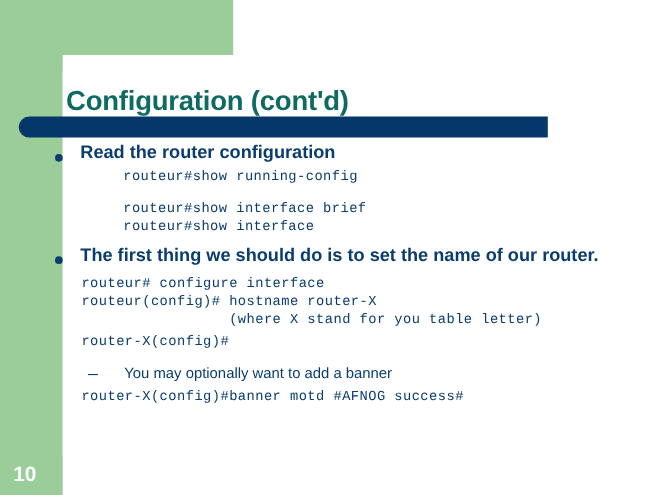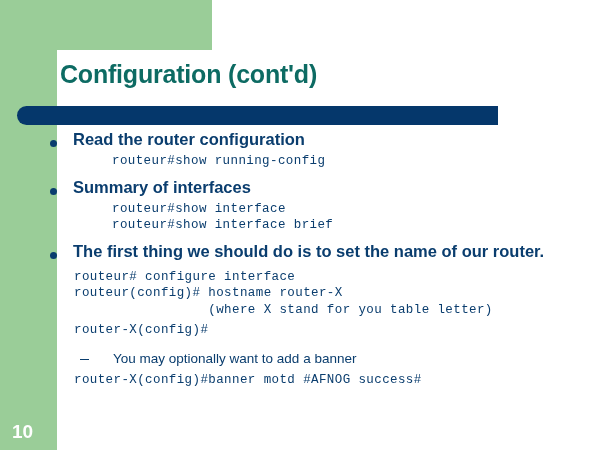--- a/index.html
+++ b/index.html
@@ -45,21 +45,21 @@
     width: 543px;
     height: 365px;
     background: #ffffff;
     border-top-left-radius: 16px;
   }
 
   
   .title {
     position: absolute;
     left: 60px;
-    top: 60px;
+    top: 78px;
     width: 520px;
     font-size: 25px;
     font-weight: bold;
     color: #0d6b63;
     letter-spacing: -0.2px;
     white-space: nowrap;
   }
 
   
   .divider-bar {
@@ -175,27 +175,23 @@
 
     <div class="bullet-row">
       <span class="bullet-dot"></span>
       <span class="bullet-text">Read the router configuration</span>
     </div>
     <div class="gap-s"></div>
     <div class="code indent-deep">routeur#show running-config</div>
 
     <div class="gap-m"></div>
 
-    <div class="bullet-row">
-      <span class="bullet-dot"></span>
-      <span class="bullet-text">Summary of interfaces</span>
-    </div>
-    <div class="gap-s"></div>
+    <div class="gap-s"></div>
+    <div class="code indent-deep">routeur#show interface brief</div>
     <div class="code indent-deep">routeur#show interface</div>
-    <div class="code indent-deep">routeur#show interface brief</div>
 
     <div class="gap-m"></div>
 
     <div class="bullet-row">
       <span class="bullet-dot"></span>
       <span class="bullet-text">The first thing we should do is to set the name of our router.</span>
     </div>
     <div class="gap-m"></div>
     <div class="code indent-mid">routeur# configure interface</div>
     <div class="code indent-mid">routeur(config)# hostname router-X</div>

